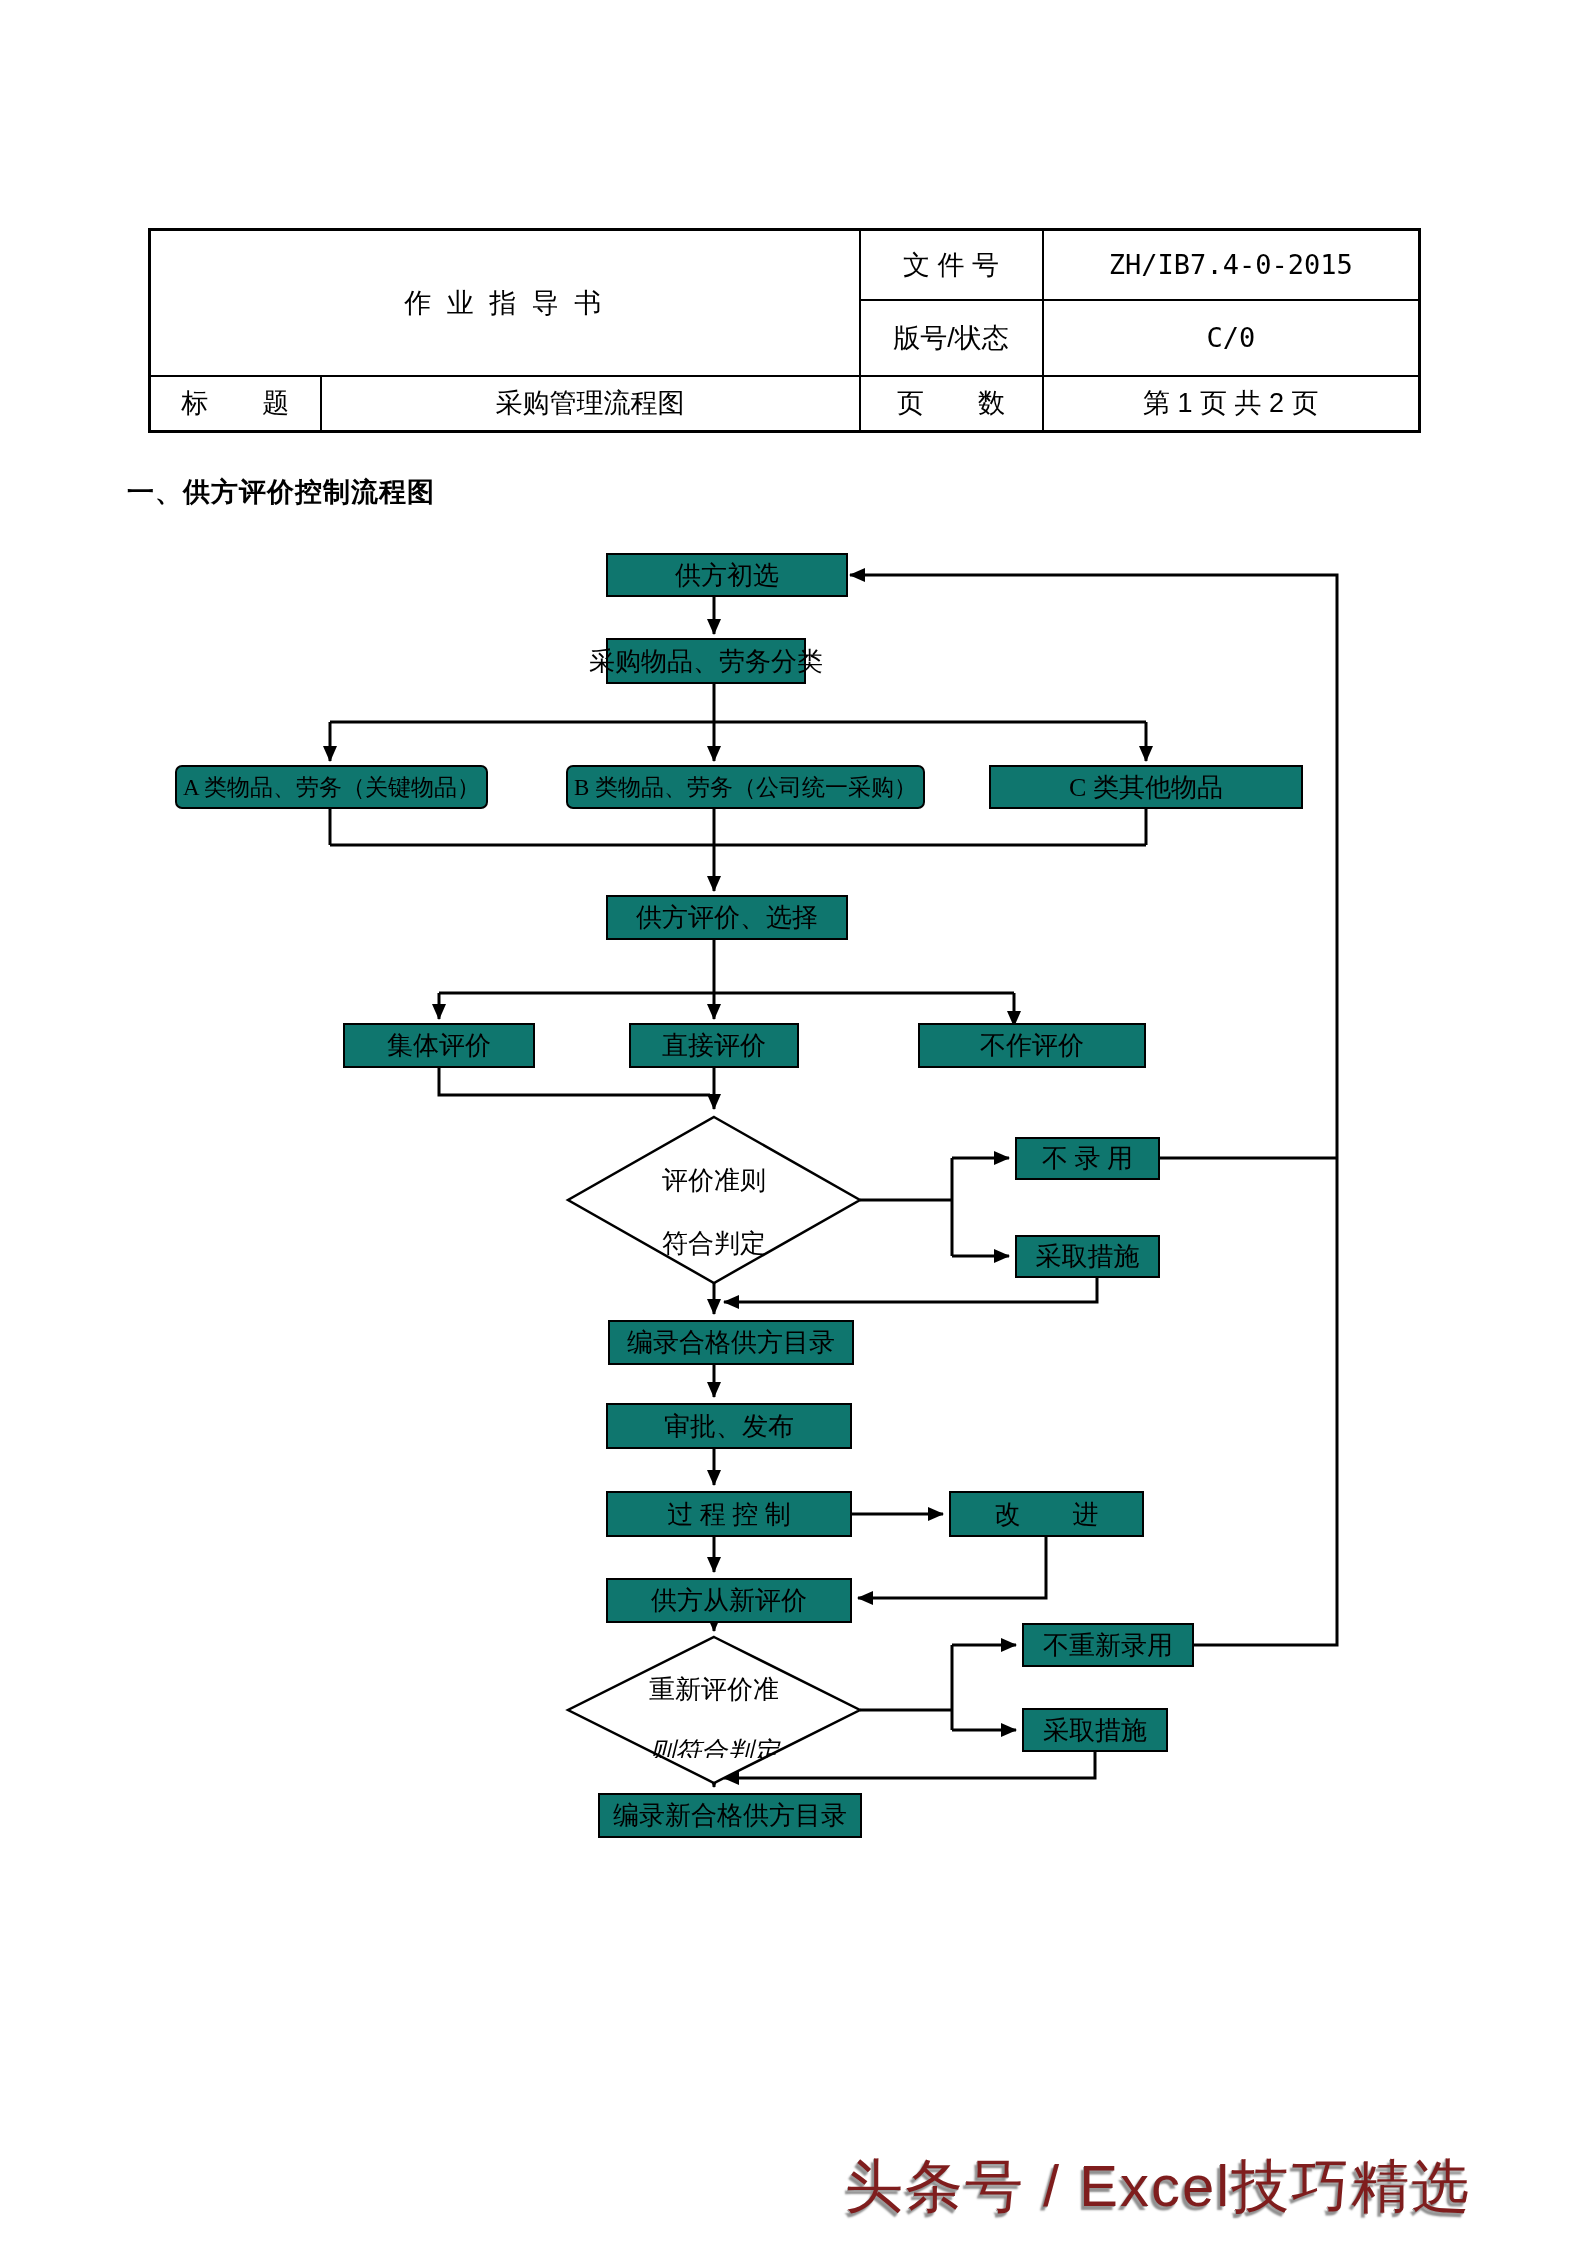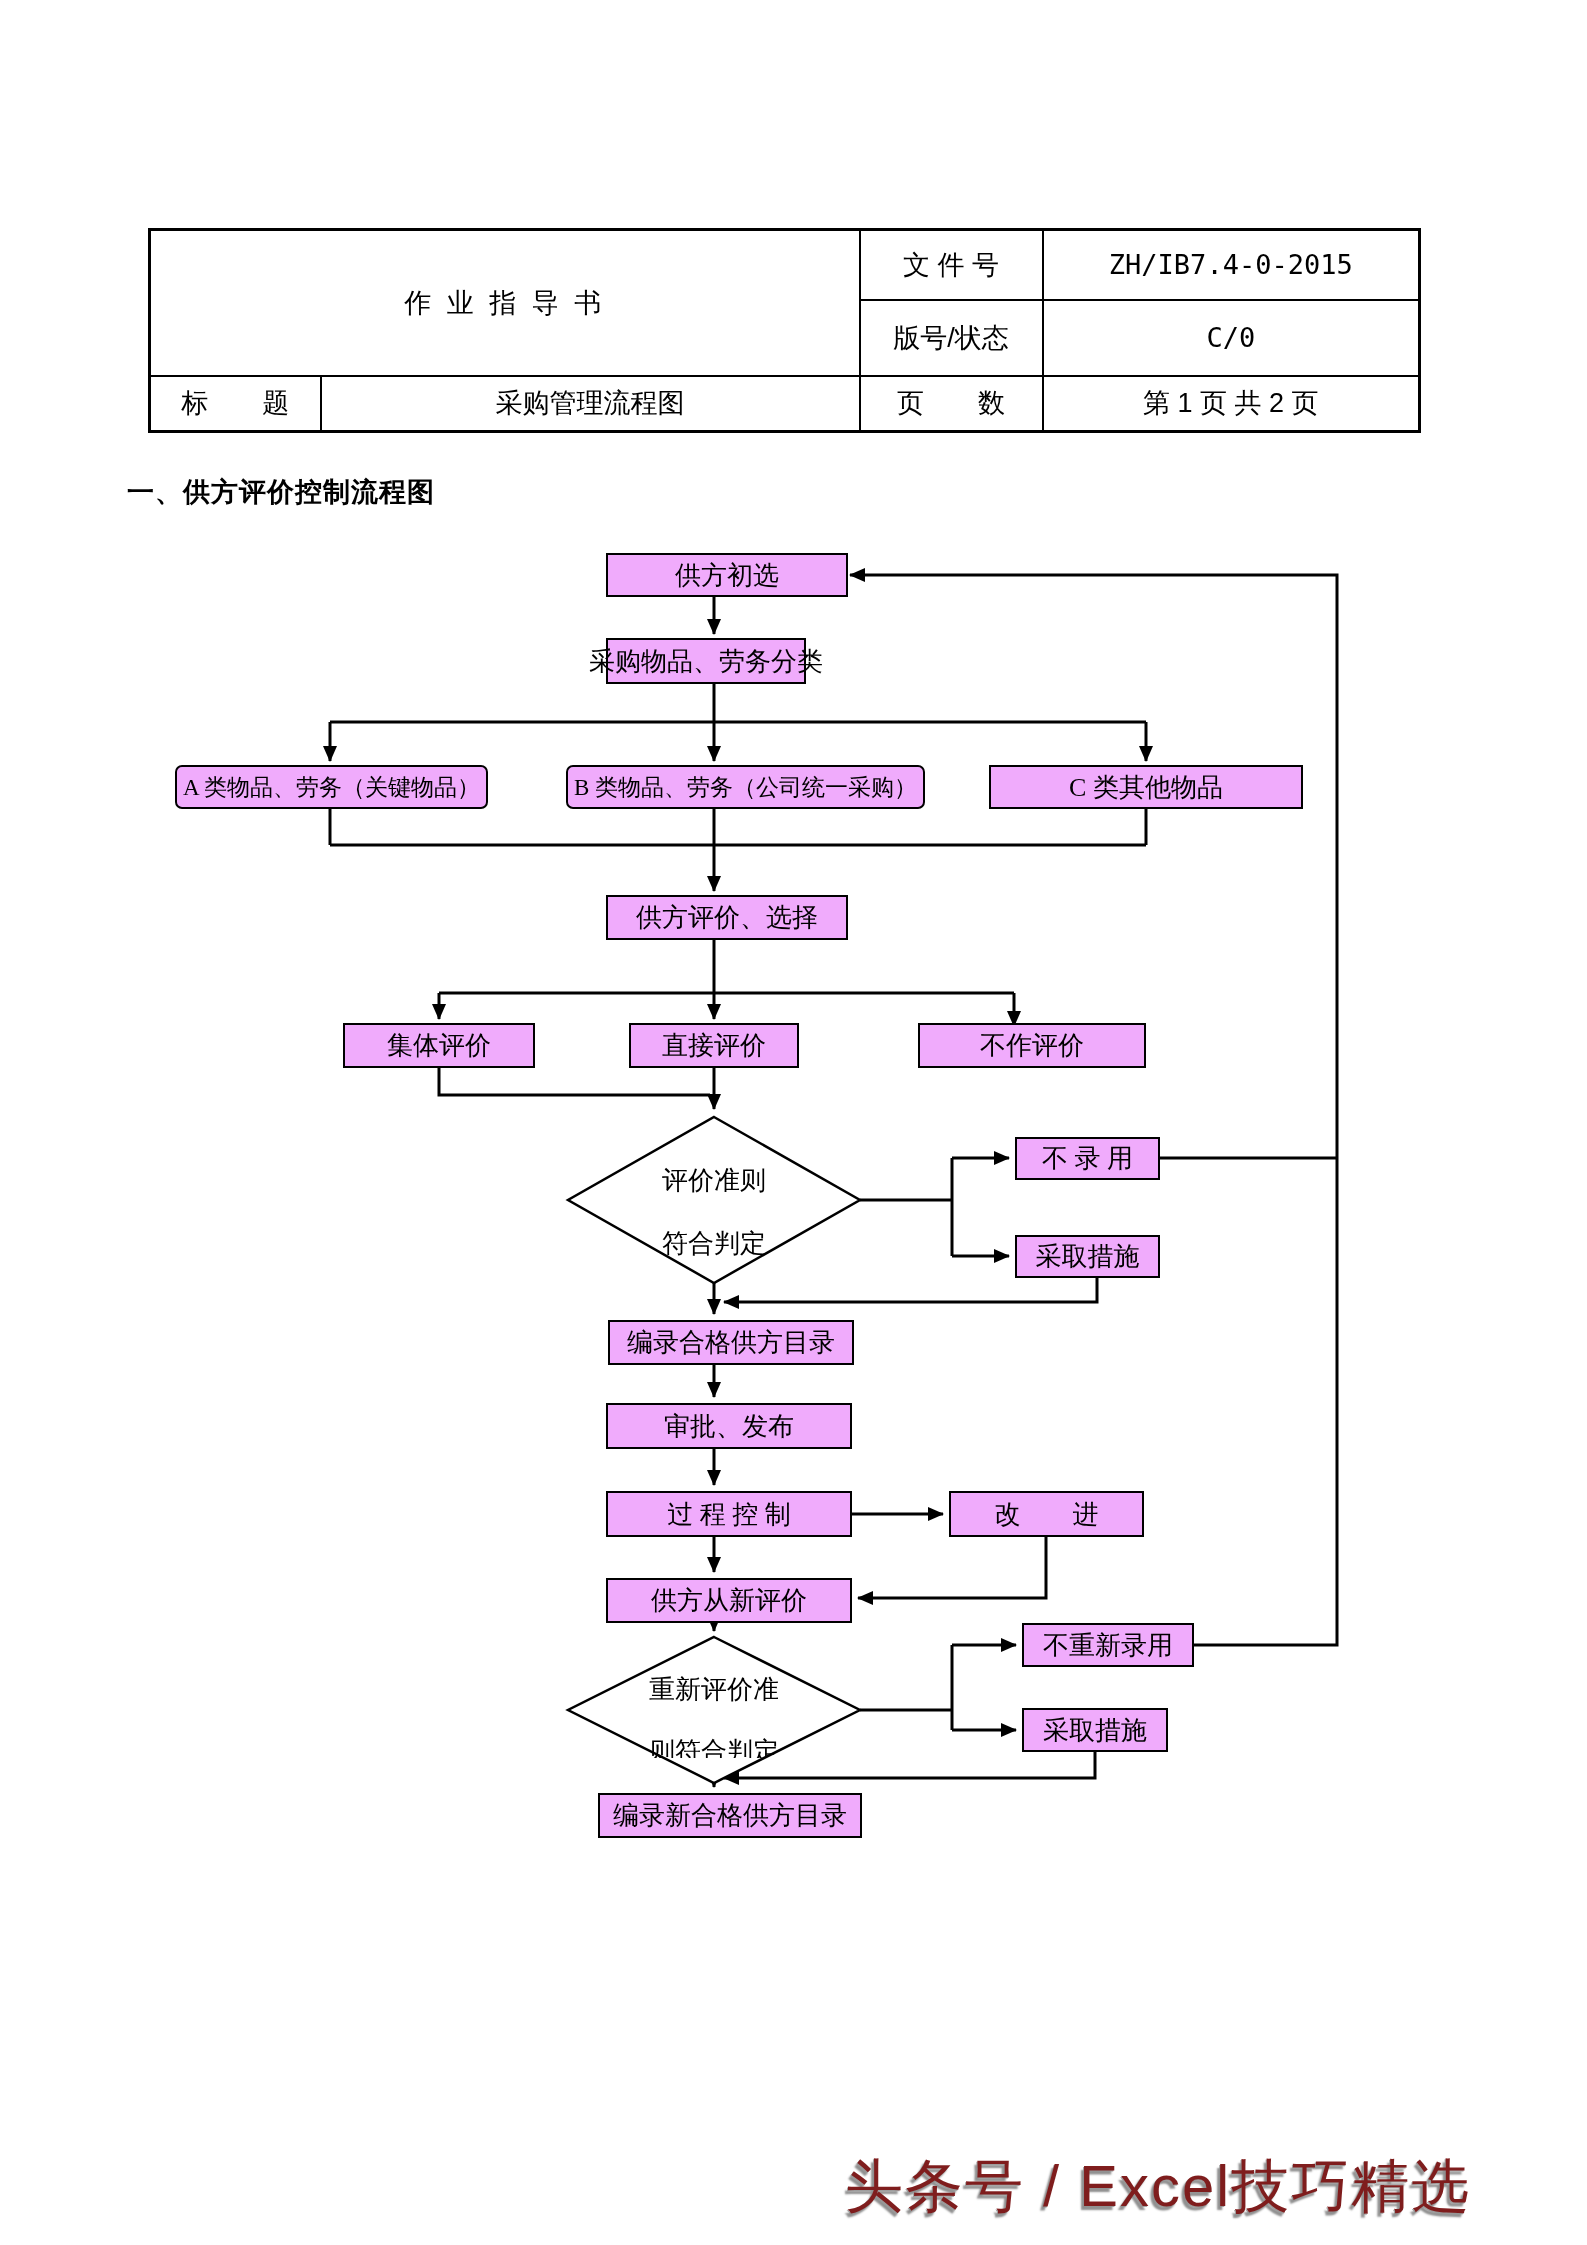--- a/index.html
+++ b/index.html
@@ -36,32 +36,32 @@
     position:absolute;left:127px;top:474px;
     font-family:"Liberation Sans","DejaVu Sans",sans-serif;
     font-size:27px;font-weight:bold;letter-spacing:1px;
     white-space:nowrap;
   }
   
   svg.connectors{position:absolute;left:0;top:0;}
   .node{
     position:absolute;
     border:2px solid #000;
-    background:#f0abfc;
+    background:#0f766e;
     display:flex;align-items:center;justify-content:center;
     font-size:26px;
     white-space:nowrap;
     box-sizing:border-box;
   }
   .node.small{font-size:23px;border-radius:7px;}
   .dlabel{
     position:absolute;width:200px;text-align:center;
     font-size:26px;white-space:nowrap;
   }
-  .dlabel.clipped{height:20px;overflow:hidden;line-height:27px;}
+  .dlabel.clipped{height:20px;overflow:hidden;line-height:27px;font-style:italic;}
   
   .watermark{
     position:absolute;left:845px;top:2148px;
     font-family:"Liberation Sans","DejaVu Sans",sans-serif;
     font-size:58px;font-weight:400;letter-spacing:2px;
     color:#7f1d1d;
     text-shadow:-3px 4px 2px #8f8f8f, -1px 1px 0 #a8a8a8;
     white-space:nowrap;
   }
 </style>

